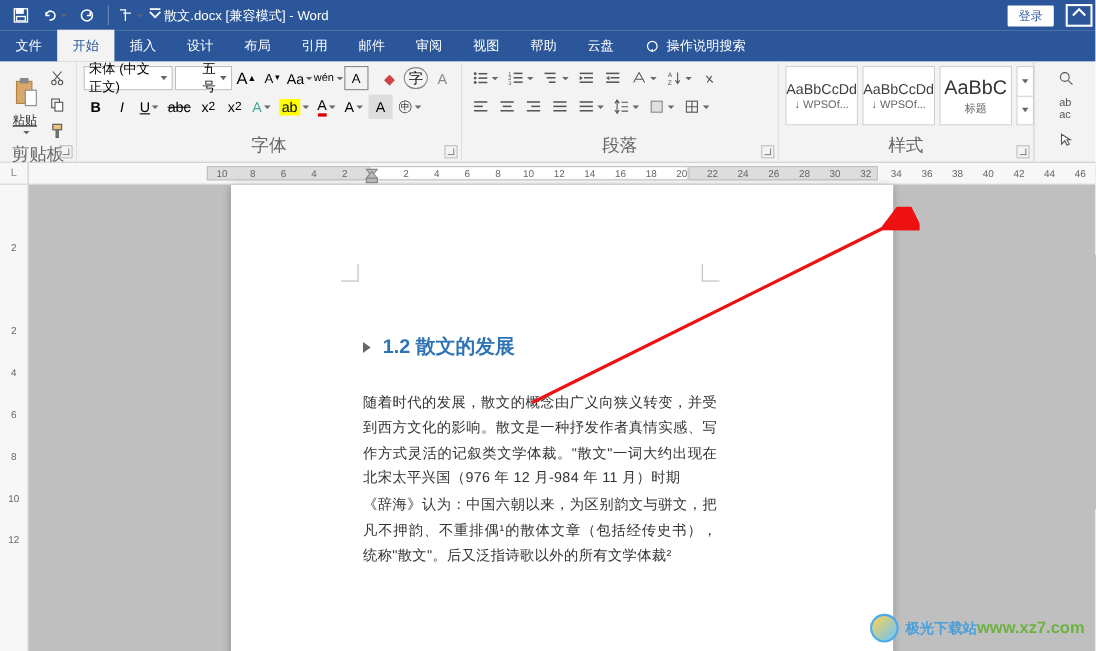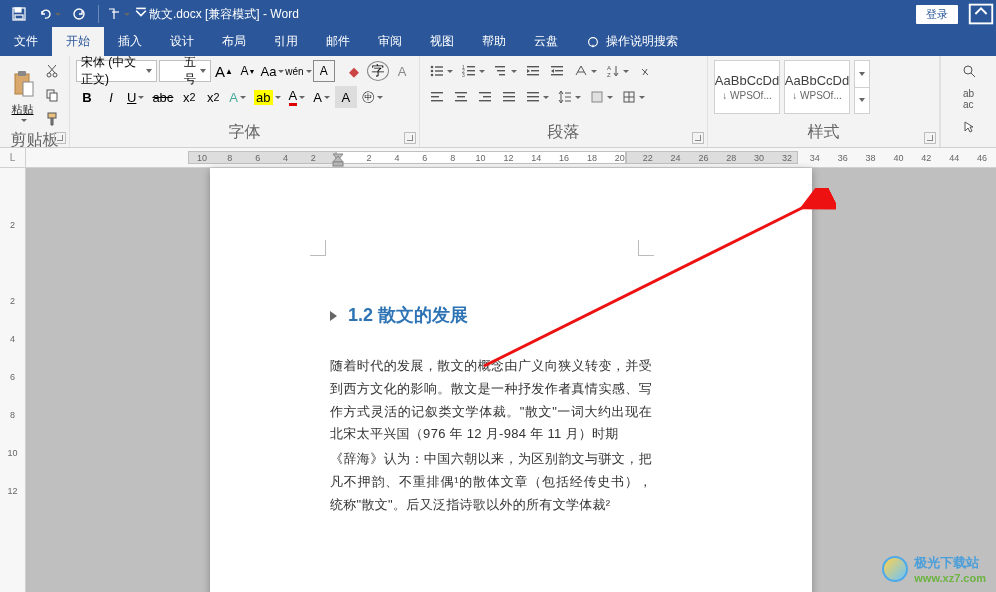--- a/index.html
+++ b/index.html
@@ -55,23 +55,23 @@
 .crop-mark{position:absolute;width:16px;height:16px;border-color:#bbb;}
 .crop-tl{top:72px;left:100px;border-right:1px solid #bbb;border-bottom:1px solid #bbb;}
 .crop-tr{top:72px;right:158px;border-left:1px solid #bbb;border-bottom:1px solid #bbb;}
 .heading{color:#2e74b5;font-size:18px;font-weight:bold;margin-bottom:28px;margin-top:60px;}
 .heading-tri{display:inline-block;width:0;height:0;border-top:5px solid transparent;border-bottom:5px solid transparent;border-left:7px solid #666;margin-right:6px;vertical-align:middle;}
 .body-text{font-size:13px;color:#333;line-height:1.75;text-align:justify;letter-spacing:0.3px;}
 .body-text p{margin-bottom:2px;}
 .arrow-annot{position:absolute;pointer-events:none;}
 .watermark{position:absolute;right:10px;bottom:8px;display:flex;align-items:center;gap:6px;}
 .wm-logo{width:26px;height:26px;border-radius:50%;background:linear-gradient(135deg,#ffd24d,#6ac4ff);border:2px solid #4da9e8;}
-.wm-txt{display:flex;flex-direction:column;font-size:13px;font-weight:bold;}
+.wm-txt{display:flex;font-size:13px;font-weight:bold;}
 .wm-txt .l1{color:#4a9eda;}
-.wm-txt .l2{color:#6cb33f;font-size:11px;}
+.wm-txt .l2{color:#6cb33f;font-size:15px;}
 </style>
 </head>
 <body>
 
 <div class="titlebar">
   <div class="qat">
     <div class="qat-btn">
       <svg viewBox="0 0 16 16" fill="none" stroke="#fff" stroke-width="1.2">
           <rect x="2" y="2" width="12" height="12"></rect>
           <rect x="4" y="2" width="6" height="4" fill="#fff"></rect>
@@ -355,20 +355,24 @@
   <div class="group" style="width:232px;">
     <div class="group-body">
       <div class="styles-gallery">
         <div class="style-item">
           <span class="style-preview">AaBbCcDd</span>
           <span class="style-name">↓ WPSOf...</span>
         </div>
         <div class="style-item">
           <span class="style-preview">AaBbCcDd</span>
           <span class="style-name">↓ WPSOf...</span>
+        </div>
+        <div class="style-item">
+          <span class="style-preview" style="font-size:18px;color:#333;">AaBbC</span>
+          <span class="style-name">标题</span>
         </div>
         <div class="gallery-more">
             <div></div>
             <div style="border-top:1px solid #d0d0d0;"></div>
           </div>
       </div>
     </div>
     <div class="group-label">样式</div>
     <div class="dlg-launcher"></div>
   </div>

